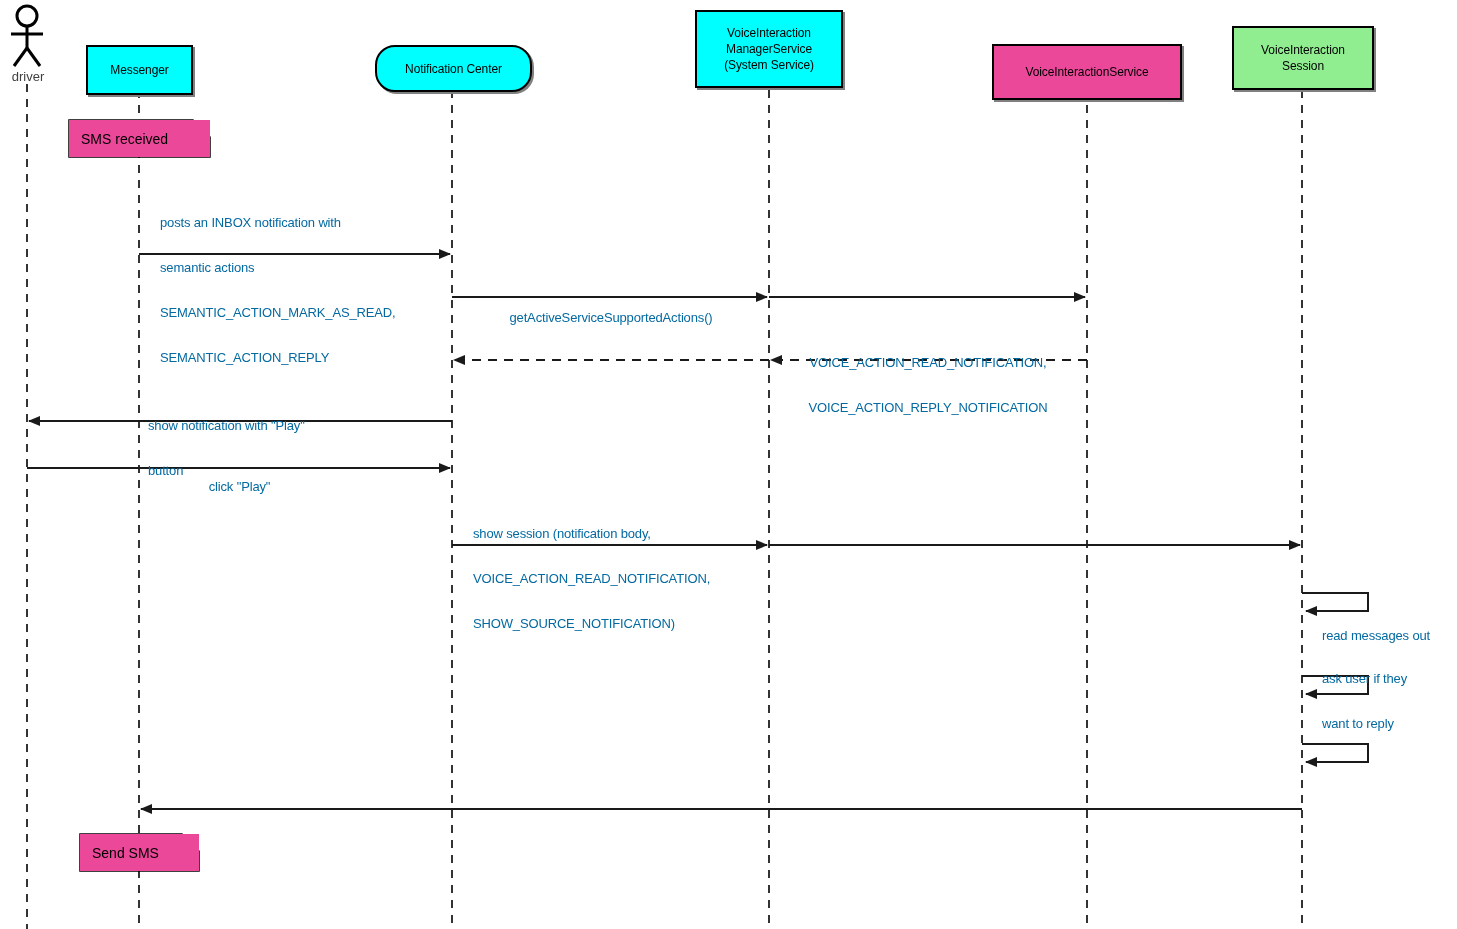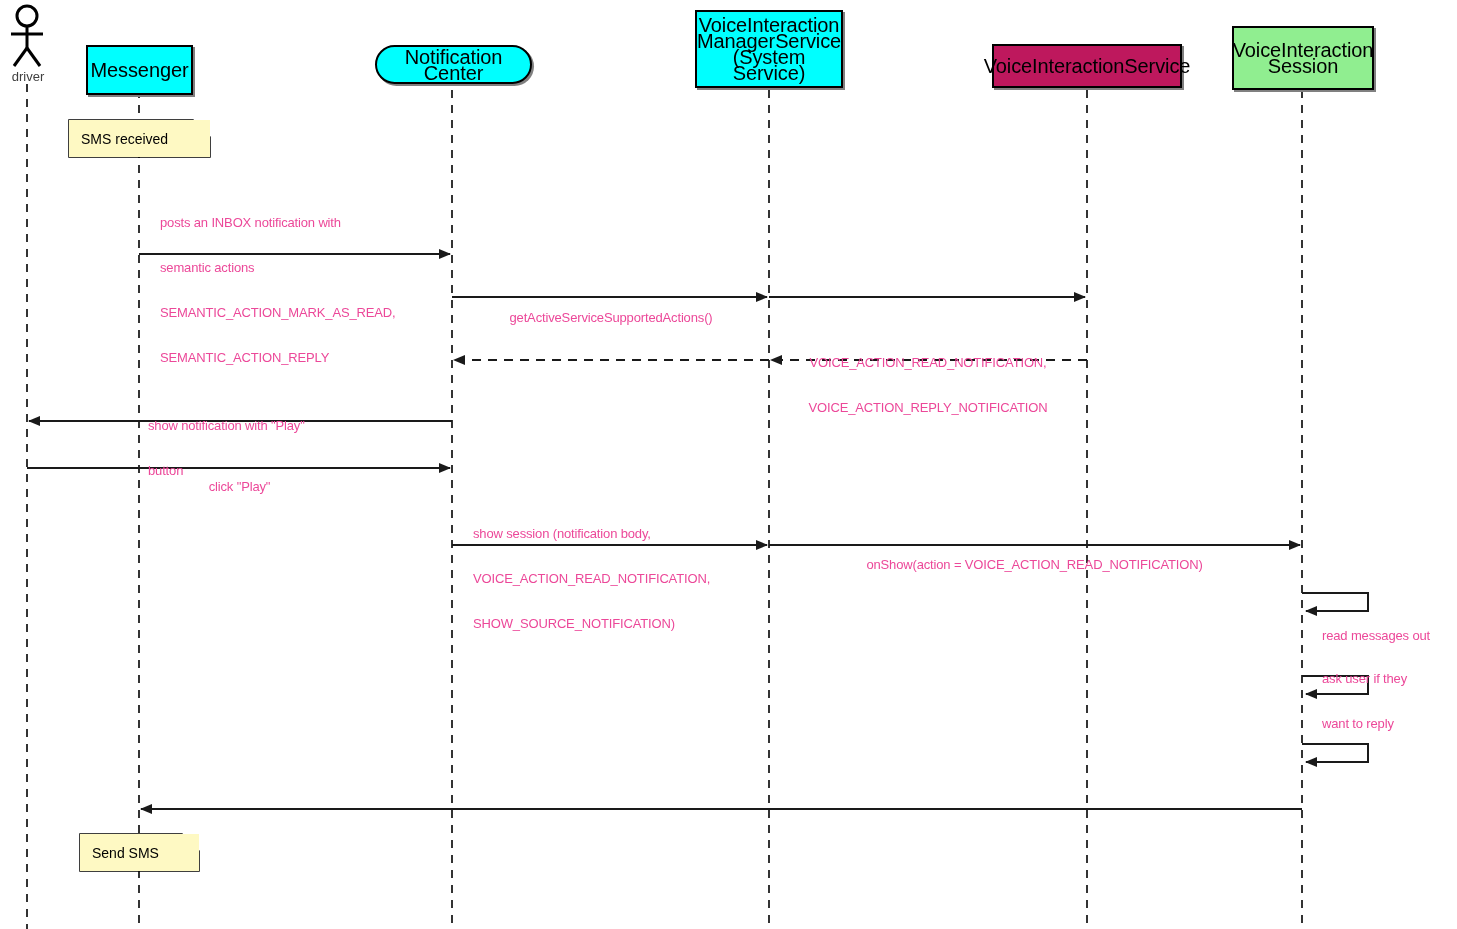--- a/index.html
+++ b/index.html
@@ -27,42 +27,42 @@
     pointer-events: none;
   }
   .participant-box {
     position: absolute;
     box-sizing: border-box;
     border: 2px solid #000000;
     box-shadow: 2px 2px 0 #808080;
     display: flex;
     align-items: center;
     justify-content: center;
-    text-align: center;
-    font-size: 20px;
+    text-align: left;
+    font-size: 12px;
     line-height: 16px;
     color: #000000;
     letter-spacing: -0.1px;
   }
   .participant-box span { display: block; padding: 0 4px; }
   .note-box {
     position: absolute;
     box-sizing: border-box;
-    background: #fef9c3;
+    background: #ec4899;
     display: flex;
     align-items: center;
     font-size: 14px;
     color: #000000;
     padding-left: 12px;
   }
   .msg-label {
     position: absolute;
     font-size: 13px;
     line-height: 15px;
-    color: #ec4899;
+    color: #0369a1;
     white-space: pre;
     letter-spacing: -0.15px;
   }
   .msg-label.center { text-align: center; }
   .actor-label {
     position: absolute;
     font-size: 13px;
     color: #404040;
     text-align: center;
   }
@@ -129,31 +129,31 @@
   </svg>
 
   <div class="actor-label" style="left:0px; top:69px; width:56px;">
     <span>driver</span>
   </div>
 
   <div class="participant-box" style="left:86px; top:45px; width:107px; height:50px; background:#00FFFF;">
     <span>Messenger</span>
   </div>
 
-  <div class="participant-box" style="left:375px; top:45px; width:157px; height:39px; background:#00FFFF;border-radius:20px;">
+  <div class="participant-box" style="left:375px; top:45px; width:157px; height:47px; background:#00FFFF;border-radius:20px;">
     <span>Notification Center</span>
   </div>
 
   <div class="participant-box" style="left:695px; top:10px; width:148px; height:78px; background:#00FFFF; flex-direction:column;">
     <span>VoiceInteraction</span>
     <span>ManagerService</span>
     <span>(System Service)</span>
   </div>
 
-  <div class="participant-box" style="left:992px; top:44px; width:190px; height:44px; background:#be185d;">
+  <div class="participant-box" style="left:992px; top:44px; width:190px; height:56px; background:#ec4899;">
     <span>VoiceInteractionService</span>
   </div>
 
   <div class="participant-box" style="left:1232px; top:26px; width:142px; height:64px; background:#90EE90; flex-direction:column;">
     <span>VoiceInteraction</span>
     <span>Session</span>
   </div>
 
   <div class="note-box" style="left:69px; top:120px; width:141px; height:37px;">
     <span>SMS received</span>
@@ -187,23 +187,20 @@
   <div class="msg-label center" style="left:27px; top:449px; width:425px;">
     <div>click "Play"</div>
   </div>
 
   <div class="msg-label" style="left:473px; top:496px;">
     <div>show session (notification body,</div>
     <div>VOICE_ACTION_READ_NOTIFICATION,</div>
     <div>SHOW_SOURCE_NOTIFICATION)</div>
   </div>
 
-  <div class="msg-label center" style="left:769px; top:527px; width:531px;">
-    <div>onShow(action = VOICE_ACTION_READ_NOTIFICATION)</div>
-  </div>
 
 
   <div class="msg-label" style="left:1322px; top:598px;">
     <div>read messages out</div>
   </div>
 
   <div class="msg-label" style="left:1322px; top:641px;">
     <div>ask user if they</div>
     <div>want to reply</div>
   </div>

